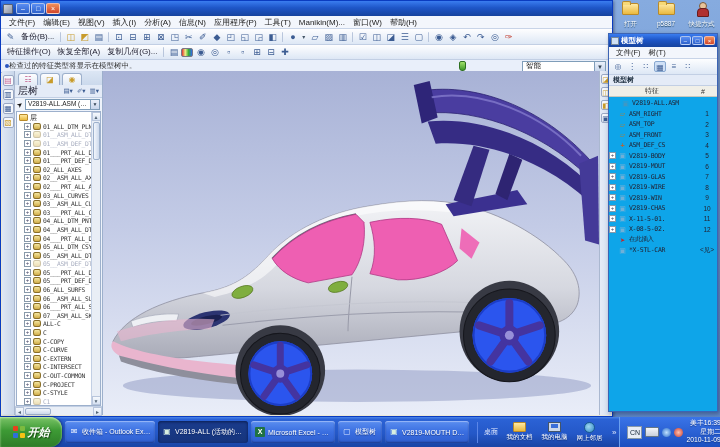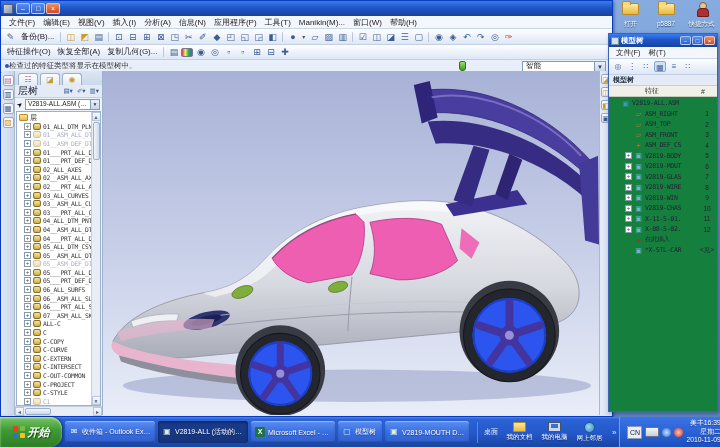--- a/index.html
+++ b/index.html
@@ -96,22 +96,22 @@
 .mt-menubar{height:12px;background:#f3f6fc;border-bottom:1px solid #c8d4e8;display:flex;align-items:center;padding-left:3px;flex:none}
 .mt-menubar .menu-item{font-size:7.5px;padding:0 4px}
 .mt-toolbar{height:16px;background:linear-gradient(#fdfeff,#dde7f5);border-bottom:1px solid #c2cfe4;display:flex;align-items:center;padding-left:3px;gap:2px;flex:none}
 .mti{min-width:12px;height:11px;font-size:8px;line-height:11px;text-align:center;color:#3c5c92;cursor:pointer;flex:none}
 .mti.active{background:#cfe0f6;border:1px solid #88a8d0;border-radius:2px}
 .mt-tab{height:11px;background:#e4ebf7;border-bottom:1px solid #c2cfe4;display:flex;align-items:center;padding-left:4px;flex:none}
 .mt-tab span{font-size:7px;font-weight:bold;color:#234}
 .mt-header{height:11px;background:#f0efe8;border-bottom:1px solid #c8c8bc;display:flex;align-items:center;font-size:7px;color:#333;padding:0 3px;flex:none}
 .mt-header .h1{flex:1;text-align:center}
 .mt-header .h2{width:22px;text-align:center}
-.mt-body{flex:1;background:#15803d;overflow:hidden;padding-top:1px}
-.mrow{display:flex;align-items:center;height:10.5px;padding-left:16px;gap:2px;white-space:nowrap;cursor:pointer}
+.mt-body{flex:1;background:#0ea5e9;overflow:hidden;padding-top:1px}
+.mrow{display:flex;align-items:center;height:10.5px;padding-left:0;gap:2px;white-space:nowrap;cursor:pointer}
 .mrow.root{padding-left:3px}
 .mexp{width:7px;height:7px;border:1px solid #8899aa;background:#fff;font-size:6px;line-height:5px;text-align:center;color:#446;flex:none;visibility:hidden}
 .mrow.exp .mexp{visibility:visible}
 .mico{width:9px;text-align:center;font-size:7px;line-height:9px;flex:none}
 .mico.i-plane::before{content:"▱";color:#a08448}
 .mico.i-csys::before{content:"+";font-weight:bold;color:#b0683c}
 .mico.i-asm::before{content:"▣";color:#3f98c4}
 .mico.i-part::before{content:"▣";color:#6fb0d8}
 .mico.i-insert::before{content:"➤";color:#cc2020;font-size:6px}
 .mico.i-stl::before{content:"▣";color:#6fb0d8}

